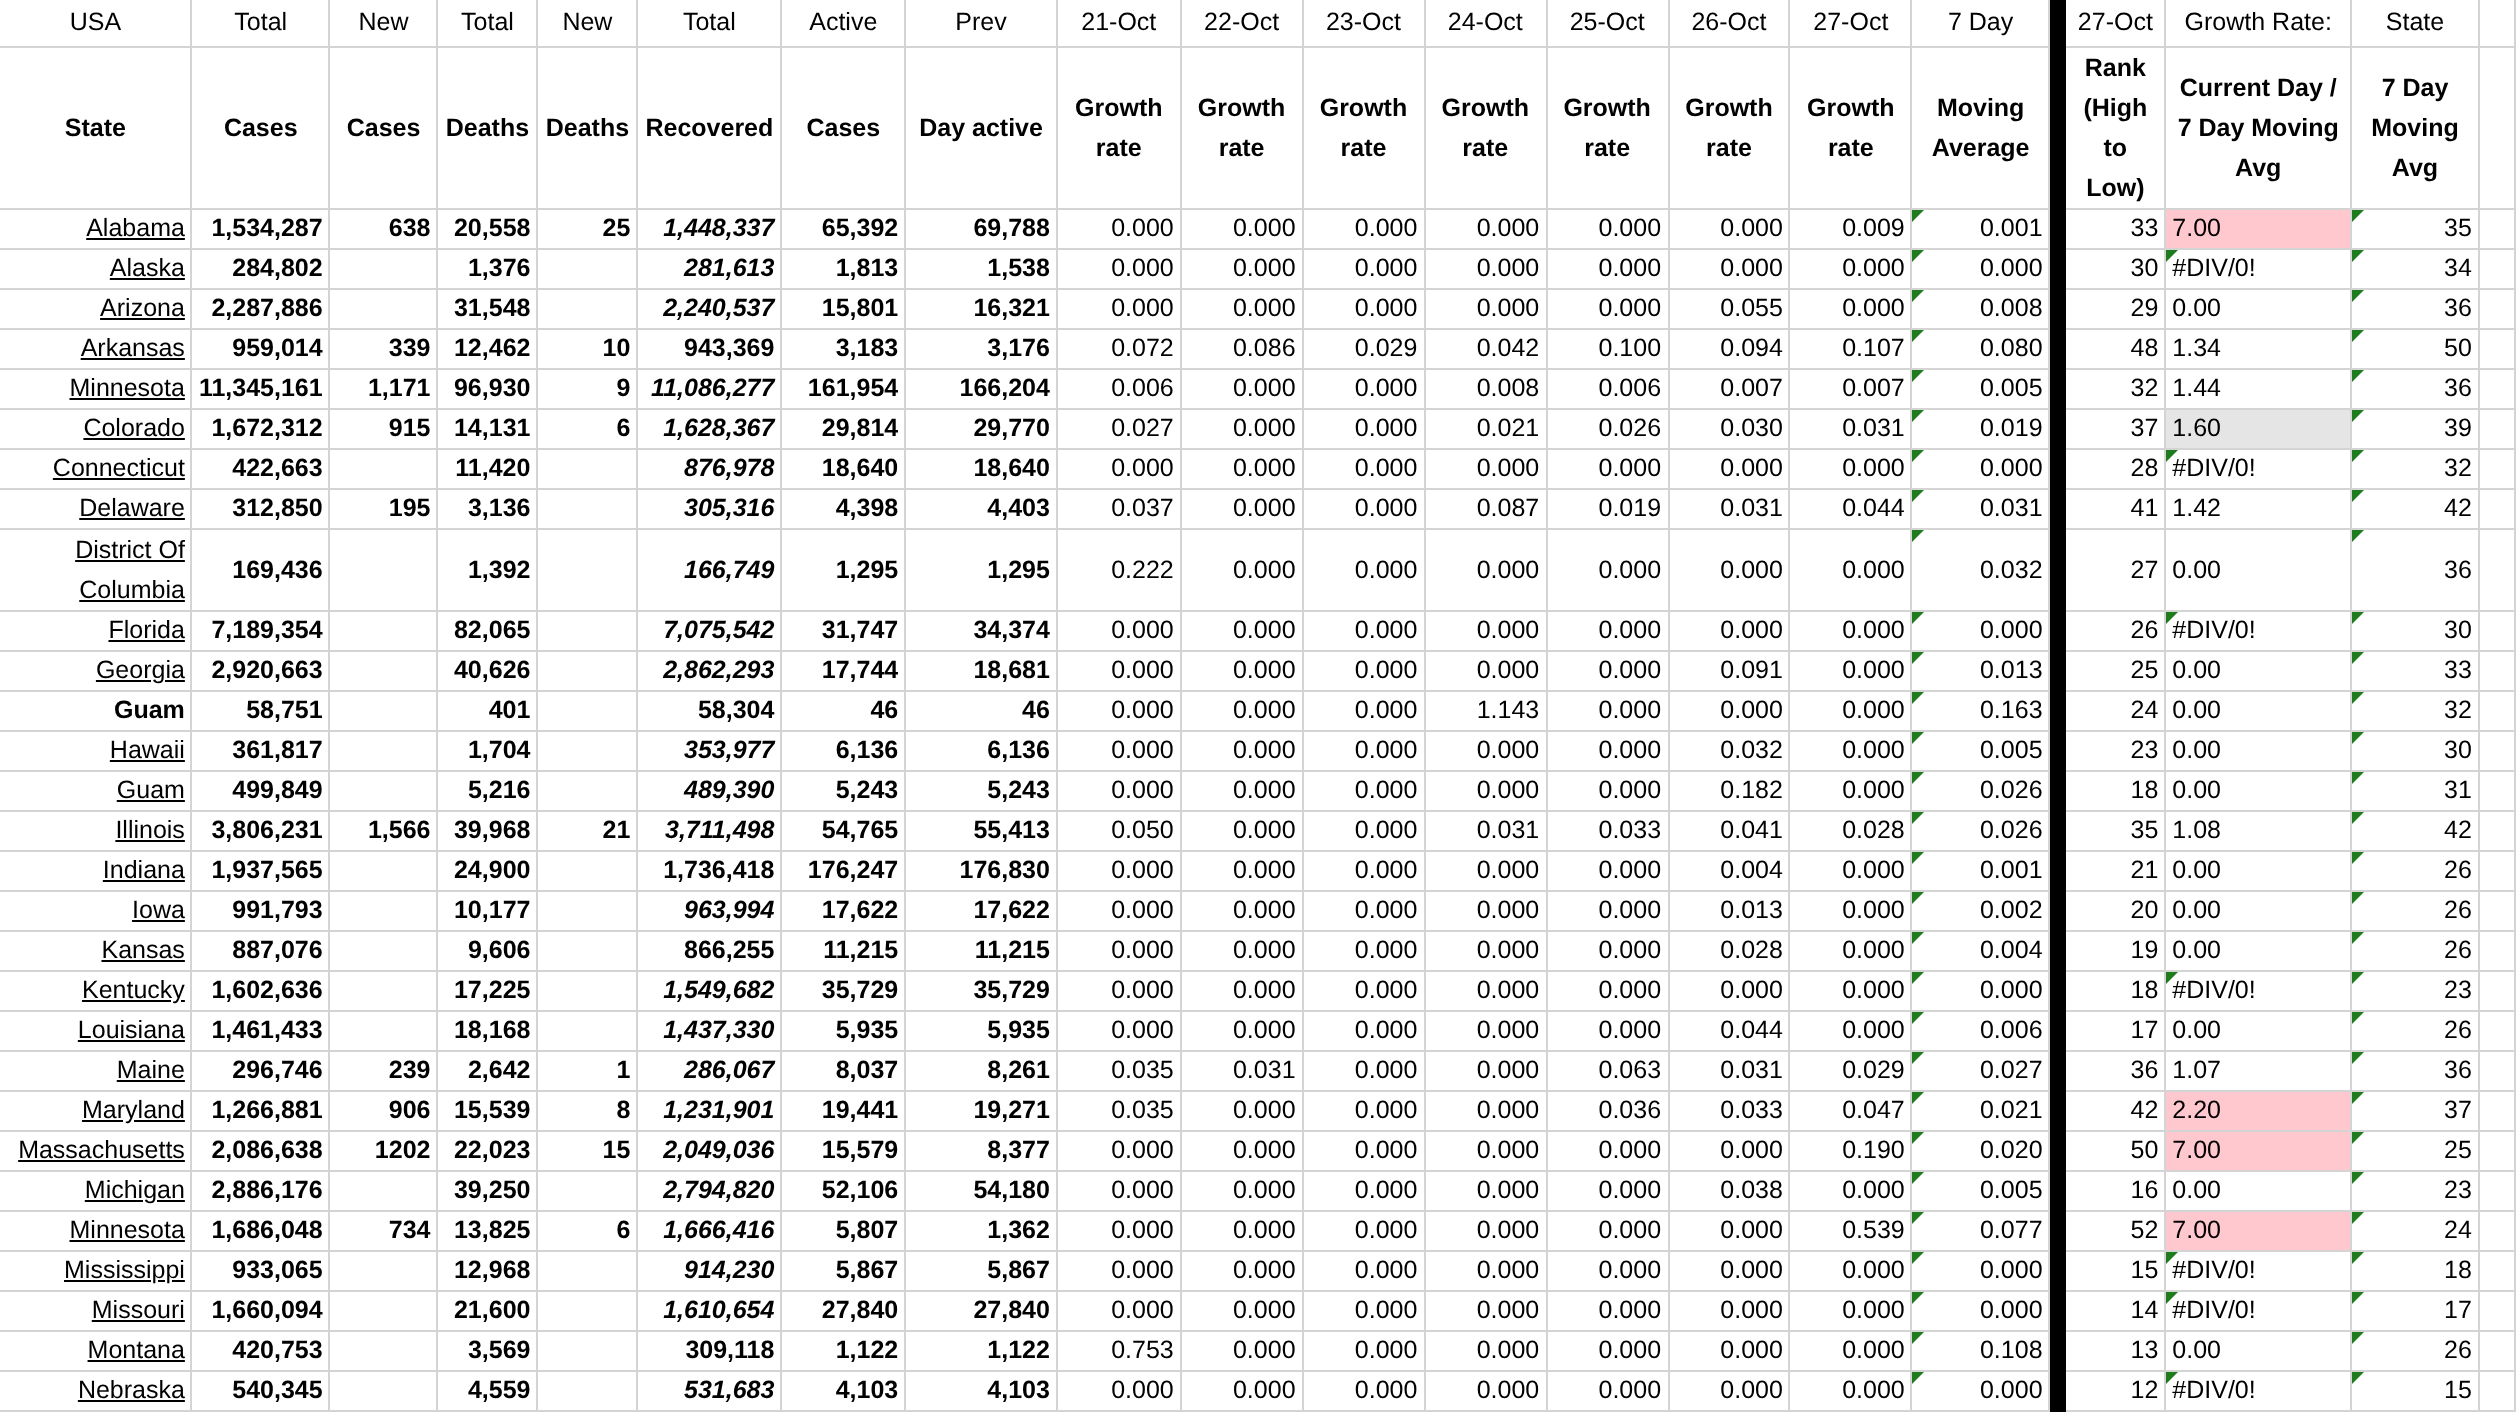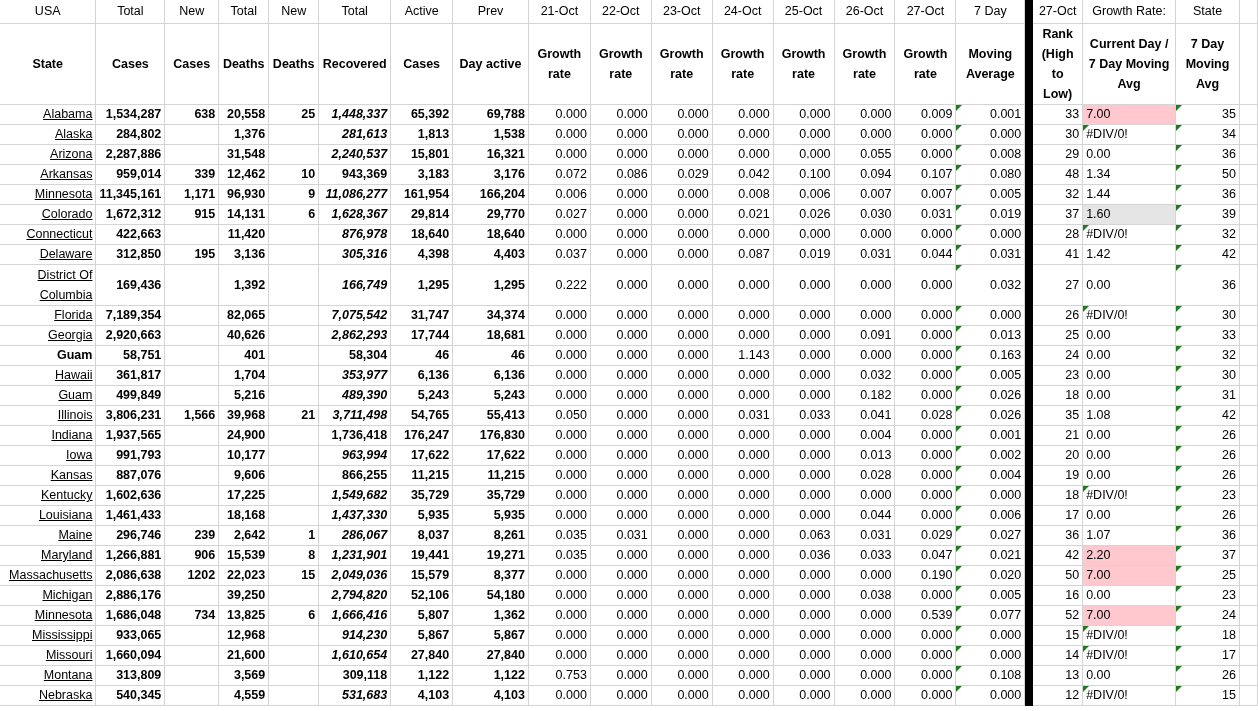--- a/index.html
+++ b/index.html
@@ -711,21 +711,21 @@
         <td class="rate ">0.000</td>
         <td class="rate tri">0.000</td>
         <td class="sep"></td>
         <td class="rate">14</td>
         <td class="ctr tri">#DIV/0!</td>
         <td class="rate tri">17</td>
         <td class=""></td>
       </tr>
       <tr>
         <td class="state">Montana</td>
-        <td class="num">313,809</td>
+        <td class="num">420,753</td>
         <td class="num"></td>
         <td class="num">3,569</td>
         <td class="num"></td>
         <td class="num">309,118</td>
         <td class="num">1,122</td>
         <td class="num">1,122</td>
         <td class="rate">0.753</td>
         <td class="rate">0.000</td>
         <td class="rate">0.000</td>
         <td class="rate">0.000</td>

